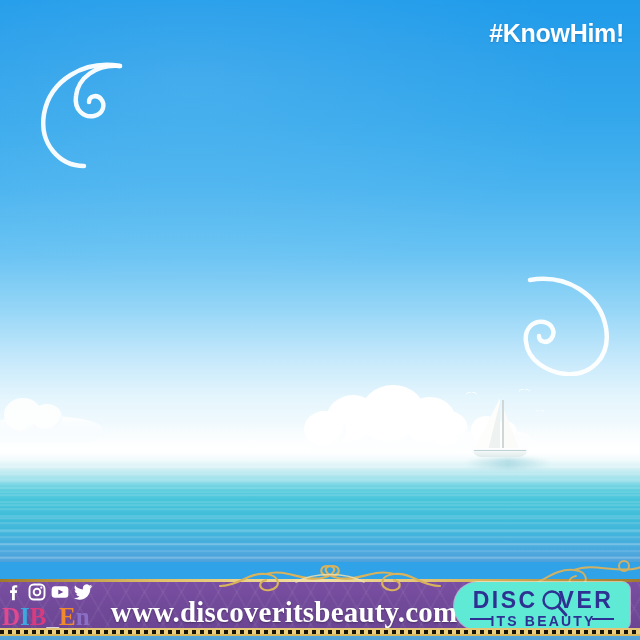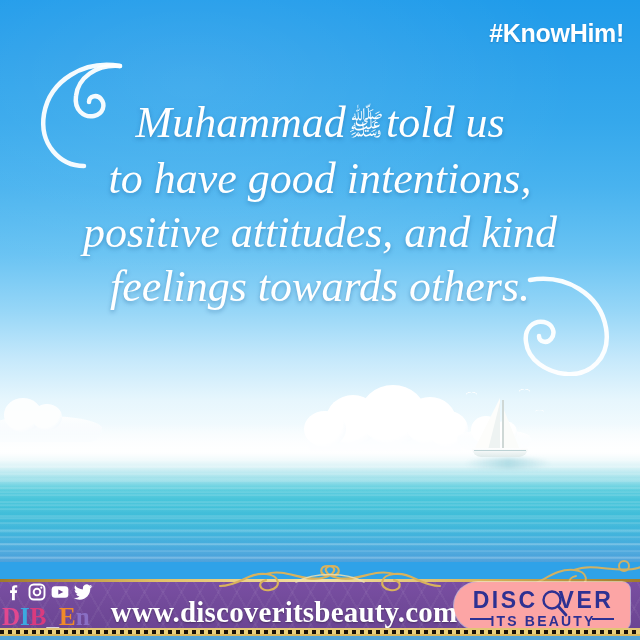--- a/index.html
+++ b/index.html
@@ -230,21 +230,21 @@
     position:absolute;left:104px;top:28px;width:360px;
     text-align:center;color:#ffffff;
     font-family:"Liberation Serif","DejaVu Serif",serif;
     font-size:29px;font-weight:bold;letter-spacing:.2px;
     text-shadow:0 1px 2px rgba(0,0,0,.35);
   }
 
   
   #discover-logo{
     position:absolute;right:6px;top:14px;width:176px;height:48px;
-    background:#fca5a5;
+    background:#5eead4;
     border-radius:24px 8px 8px 24px;
     box-shadow:0 0 0 1px rgba(255,255,255,.5);
   }
   #discover-word{
     position:absolute;left:14px;top:5px;width:150px;
     text-align:center;
     color:#2e3192;font-weight:bold;font-size:23px;letter-spacing:2.5px;
     font-family:"Liberation Sans",sans-serif;
   }
   #discover-word .o-slot{display:inline-block;width:21px;}
@@ -324,26 +324,20 @@
   <svg id="swirl-open" viewBox="0 0 104 112">
     <path d="M86 8 C50 2 16 22 10 56 C5 86 26 108 50 108" fill="none" stroke="#ffffff" stroke-width="4.5" stroke-linecap="round" opacity="0.95"></path>
     <path d="M86 8 C62 6 44 20 42 38 C40 52 50 60 60 58 C69 56 72 47 67 41 C63 36 55 38 55 44" fill="none" stroke="#ffffff" stroke-width="4.5" stroke-linecap="round" opacity="0.95"></path>
   </svg>
 
   <svg id="swirl-close" viewBox="0 0 104 100">
     <path d="M18 4 C54 -2 88 18 94 52 C99 82 78 100 54 98" fill="none" stroke="#ffffff" stroke-width="4.5" stroke-linecap="round" opacity="0.95"></path>
     <path d="M54 98 C34 96 16 84 14 66 C12 52 22 44 32 46 C41 48 44 57 39 63 C35 68 27 66 27 60" fill="none" stroke="#ffffff" stroke-width="4.5" stroke-linecap="round" opacity="0.95"></path>
   </svg>
 
-  <div id="quote">
-    <span class="line"><span>Muhammad</span><span class="pbuh">ﷺ</span><span>told us</span></span>
-    <span class="line">to have good intentions,</span>
-    <span class="line">positive attitudes, and kind</span>
-    <span class="line">feelings towards others.</span>
-  </div>
 
   <div id="footer">
 
     <div class="footer-band"></div>
     <div class="footer-gold-top"></div>
 
     <svg id="filigree" viewBox="0 0 240 34">
       <g fill="none" stroke="#d9b25c" stroke-width="2.2" stroke-linecap="round">
         <path d="M10 22 C30 22 38 8 56 10 C70 11 72 24 60 26 C50 28 46 18 56 16"></path>
         <path d="M56 10 C76 4 92 18 112 14 C126 11 128 2 118 2 C110 2 108 10 118 12"></path>

